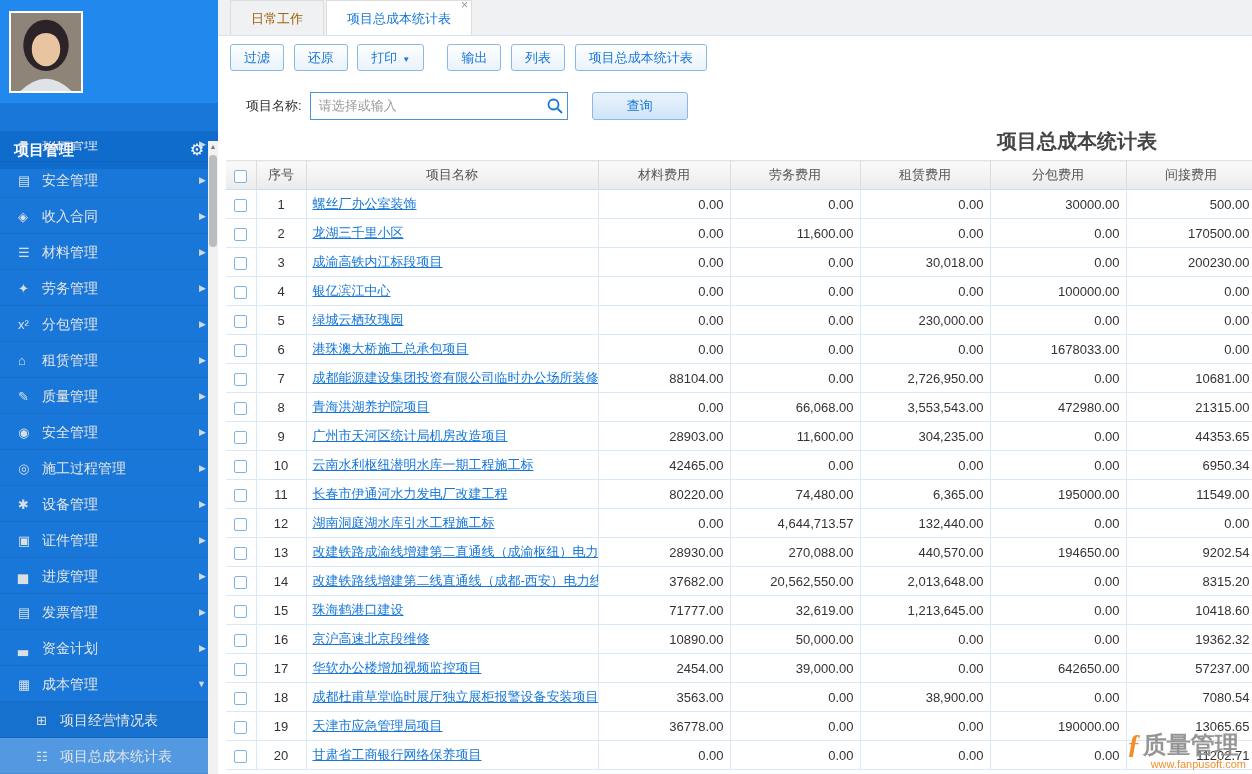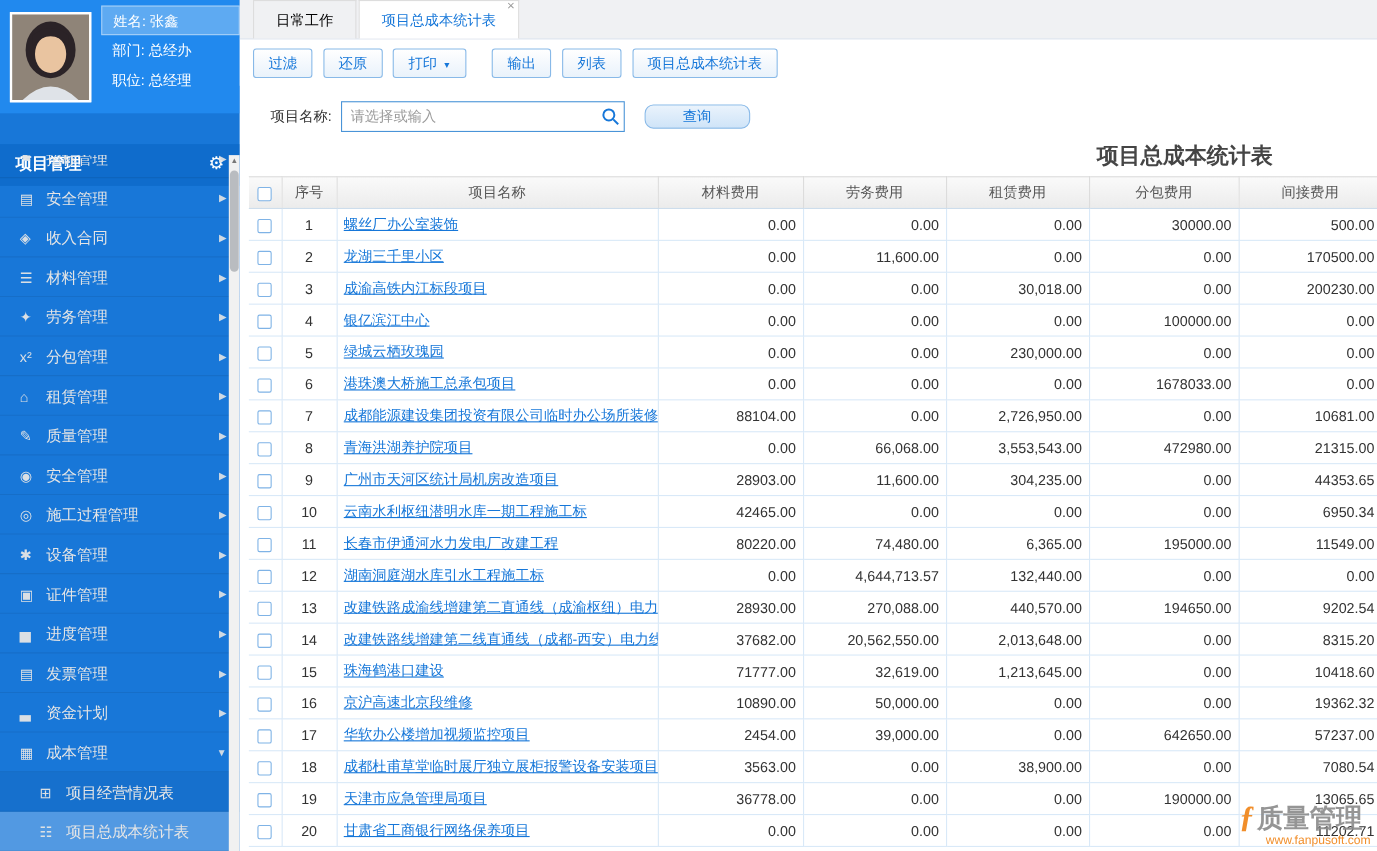--- a/index.html
+++ b/index.html
@@ -29,40 +29,40 @@
   .mi-label { font-size:14px; }
   .mi-arrow { position:absolute; right:12px; top:0; font-size:9px; opacity:0.9; }
   .submenu-item { padding-left:36px; background:rgba(0,0,0,0.05); }
   .submenu-item.active { background:rgba(255,255,255,0.25); }
   .side-scrollbar { position:absolute; right:0; top:141px; bottom:0; width:10px; background:#f1f1f1; }
   .scroll-arrow { display:block; text-align:center; font-size:7px; color:#777; line-height:12px; height:12px; cursor:pointer; }
   .scroll-thumb { position:absolute; top:14px; left:1px; width:8px; height:92px; background:#b9bcc0; border-radius:4px; cursor:grab; }
   
   .main { position:absolute; left:218px; top:0; right:0; bottom:0; background:#fff; }
   .tabbar { height:36px; background:#f0f1f3; border-bottom:1px solid #d8e2ee; padding-left:12px; display:flex; align-items:flex-end; }
-  .tab { position:relative; height:35px; line-height:35px; padding:0 20px; font-size:13px; color:#000000;
+  .tab { position:relative; height:35px; line-height:35px; padding:0 20px; font-size:13px; color:#a16207;
          border:1px solid #ddd; border-bottom:none; background:#f0f1f3; cursor:pointer; margin-right:2px; }
   .tab.active { background:#fff; color:#1677d9; }
   .tab-close { position:absolute; right:3px; top:-3px; font-size:12px; color:#999; line-height:14px; cursor:pointer; }
   .toolbar { height:42px; padding:8px 0 0 12px; background:#fff; white-space:nowrap; }
   .tb-btn {
     display:inline-block; height:27px; line-height:25px; padding:0 13px; margin-right:6px;
     border:1px solid #88b9e8; border-radius:3px; color:#1677d9; font-size:13px; cursor:pointer;
     background:linear-gradient(#ffffff,#e9f2fb);
   }
   .tb-gap { display:inline-block; width:10px; }
   .caret { font-size:8px; margin-left:5px; }
   .filter-row { height:46px; padding:9px 0 0 28px; display:flex; align-items:center; }
   .f-label { color:#333; margin-right:8px; }
   .f-input-wrap { position:relative; width:258px; height:28px; }
   .f-input { width:100%; height:28px; border:1px solid #4a94d8; padding:0 28px 0 8px; font-size:13px; color:#333;
              font-family:"Liberation Sans","DejaVu Sans",sans-serif; outline:none; }
   .f-input::placeholder { color:#9b9b9b; }
   .search-btn { position:absolute; right:4px; top:5px; width:18px; height:18px; cursor:pointer; }
-  .query-btn { margin-left:18px; width:96px; height:22px; border:1px solid #88b9e8; border-radius:8px;
+  .query-btn { margin-left:24px; width:96px; height:28px; border:1px solid #88b9e8; border-radius:3px;
                background:linear-gradient(#eaf3fc,#cfe4f8); color:#1677d9; font-size:13px; cursor:pointer;
                font-family:"Liberation Sans","DejaVu Sans",sans-serif; }
   .title-row { height:36px; text-align:right; padding-right:95px; padding-top:4px; }
   .report-title { font-size:20px; font-weight:bold; color:#454545; }
   
   .table-wrap { margin-left:8px; width:1026px; overflow:hidden; }
   table.grid { border-collapse:collapse; table-layout:fixed; width:1030px; }
   .col-cb { width:30px; } .col-idx { width:50px; } .col-name { width:292px; }
   .col-mat { width:132px; } .col-lab { width:130px; } .col-rent { width:130px; }
   .col-sub { width:136px; } .col-ind { width:130px; }
@@ -95,25 +95,20 @@
     <div class="profile">
       <div class="avatar-box">
         <svg viewBox="0 0 74 82" preserveAspectRatio="none">
           <rect width="74" height="82" fill="#8f8478"></rect>
           <ellipse cx="37" cy="34" rx="24" ry="27" fill="#2b2327"></ellipse>
           <ellipse cx="37" cy="38" rx="15" ry="18" fill="#e9c4a0"></ellipse>
           <path d="M20 30 Q37 12 54 30 L54 20 Q37 6 20 20 Z" fill="#2b2327"></path>
           <path d="M10 82 Q37 56 64 82 Z" fill="#dfe3e8"></path>
         </svg>
       </div>
-      <div class="profile-info">
-        <div class="p-name">姓名: 张鑫</div>
-        <div class="p-line">部门: 总经办</div>
-        <div class="p-line">职位: 总经理</div>
-      </div>
     </div>
     <div class="side-header">
       <span>项目管理</span>
       <span class="gear">⚙</span>
     </div>
     <div class="menu">
         <div class="menu-item"><span class="mi-icon">⚑</span><span class="mi-label">招标管理</span><span class="mi-arrow">▶</span></div>
         <div class="menu-item"><span class="mi-icon">▤</span><span class="mi-label">安全管理</span><span class="mi-arrow">▶</span></div>
         <div class="menu-item"><span class="mi-icon">◈</span><span class="mi-label">收入合同</span><span class="mi-arrow">▶</span></div>
         <div class="menu-item"><span class="mi-icon">☰</span><span class="mi-label">材料管理</span><span class="mi-arrow">▶</span></div>

